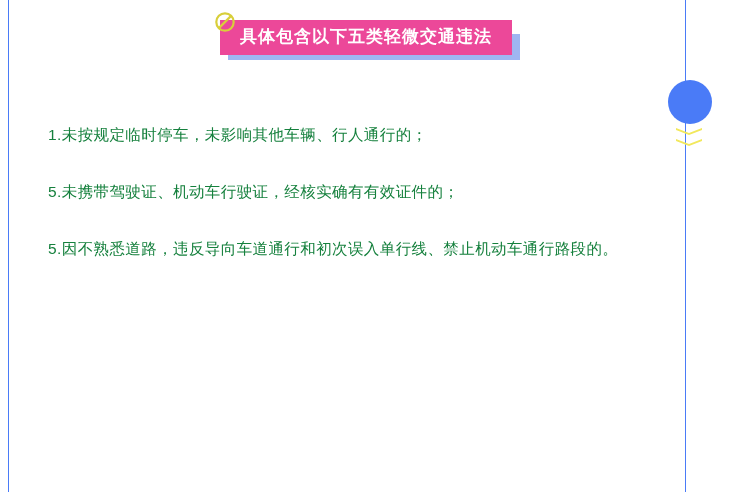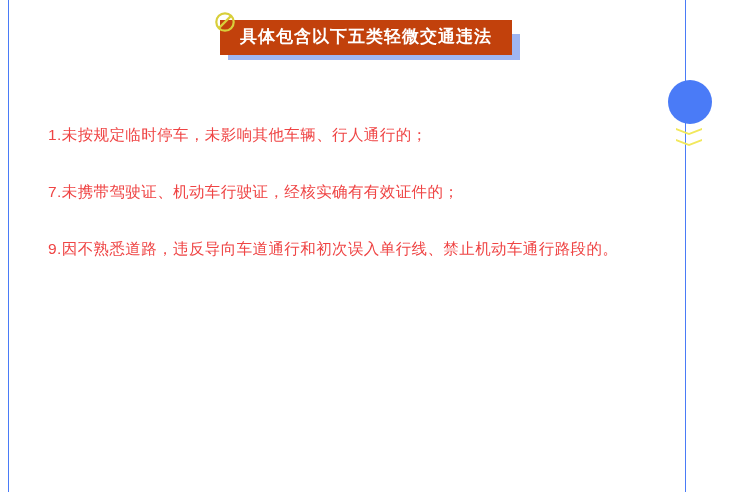--- a/index.html
+++ b/index.html
@@ -53,21 +53,21 @@
     left: 8px;
     top: 14px;
     width: 100%;
     height: 26px;
     background: #9fb6f2;
     z-index: 1;
   }
   .title-box {
     position: relative;
     z-index: 2;
-    background: #c2410c;
+    background: #ec4899;
     color: #ffffff;
     font-size: 17px;
     font-weight: bold;
     letter-spacing: 1px;
     padding: 7px 20px 8px 20px;
     white-space: nowrap;
     line-height: 1.2;
   }
 
   
@@ -96,21 +96,21 @@
   }
 
   
   .content {
     position: absolute;
     left: 30px;
     right: 60px;
     top: 120px;
   }
   .para {
-    color: #ef4444;
+    color: #15803d;
     font-size: 15.5px;
     line-height: 30px;
     margin: 0 0 27px 0;
     text-indent: 18px;
     letter-spacing: 0.4px;
   }
   .para:last-child { margin-bottom: 0; }
 </style>
 </head>
 <body>
@@ -130,15 +130,15 @@
 </div>
 
 <div class="dot-circle"></div>
 <div class="chevrons">
   <span class="chev"></span>
   <span class="chev"></span>
 </div>
 
 <div class="content">
   <p class="para">1.未按规定临时停车，未影响其他车辆、行人通行的；</p>
-  <p class="para">7.未携带驾驶证、机动车行驶证，经核实确有有效证件的；</p>
-  <p class="para">9.因不熟悉道路，违反导向车道通行和初次误入单行线、禁止机动车通行路段的。</p>
+  <p class="para">5.未携带驾驶证、机动车行驶证，经核实确有有效证件的；</p>
+  <p class="para">5.因不熟悉道路，违反导向车道通行和初次误入单行线、禁止机动车通行路段的。</p>
 </div>
 
 </body></html>

